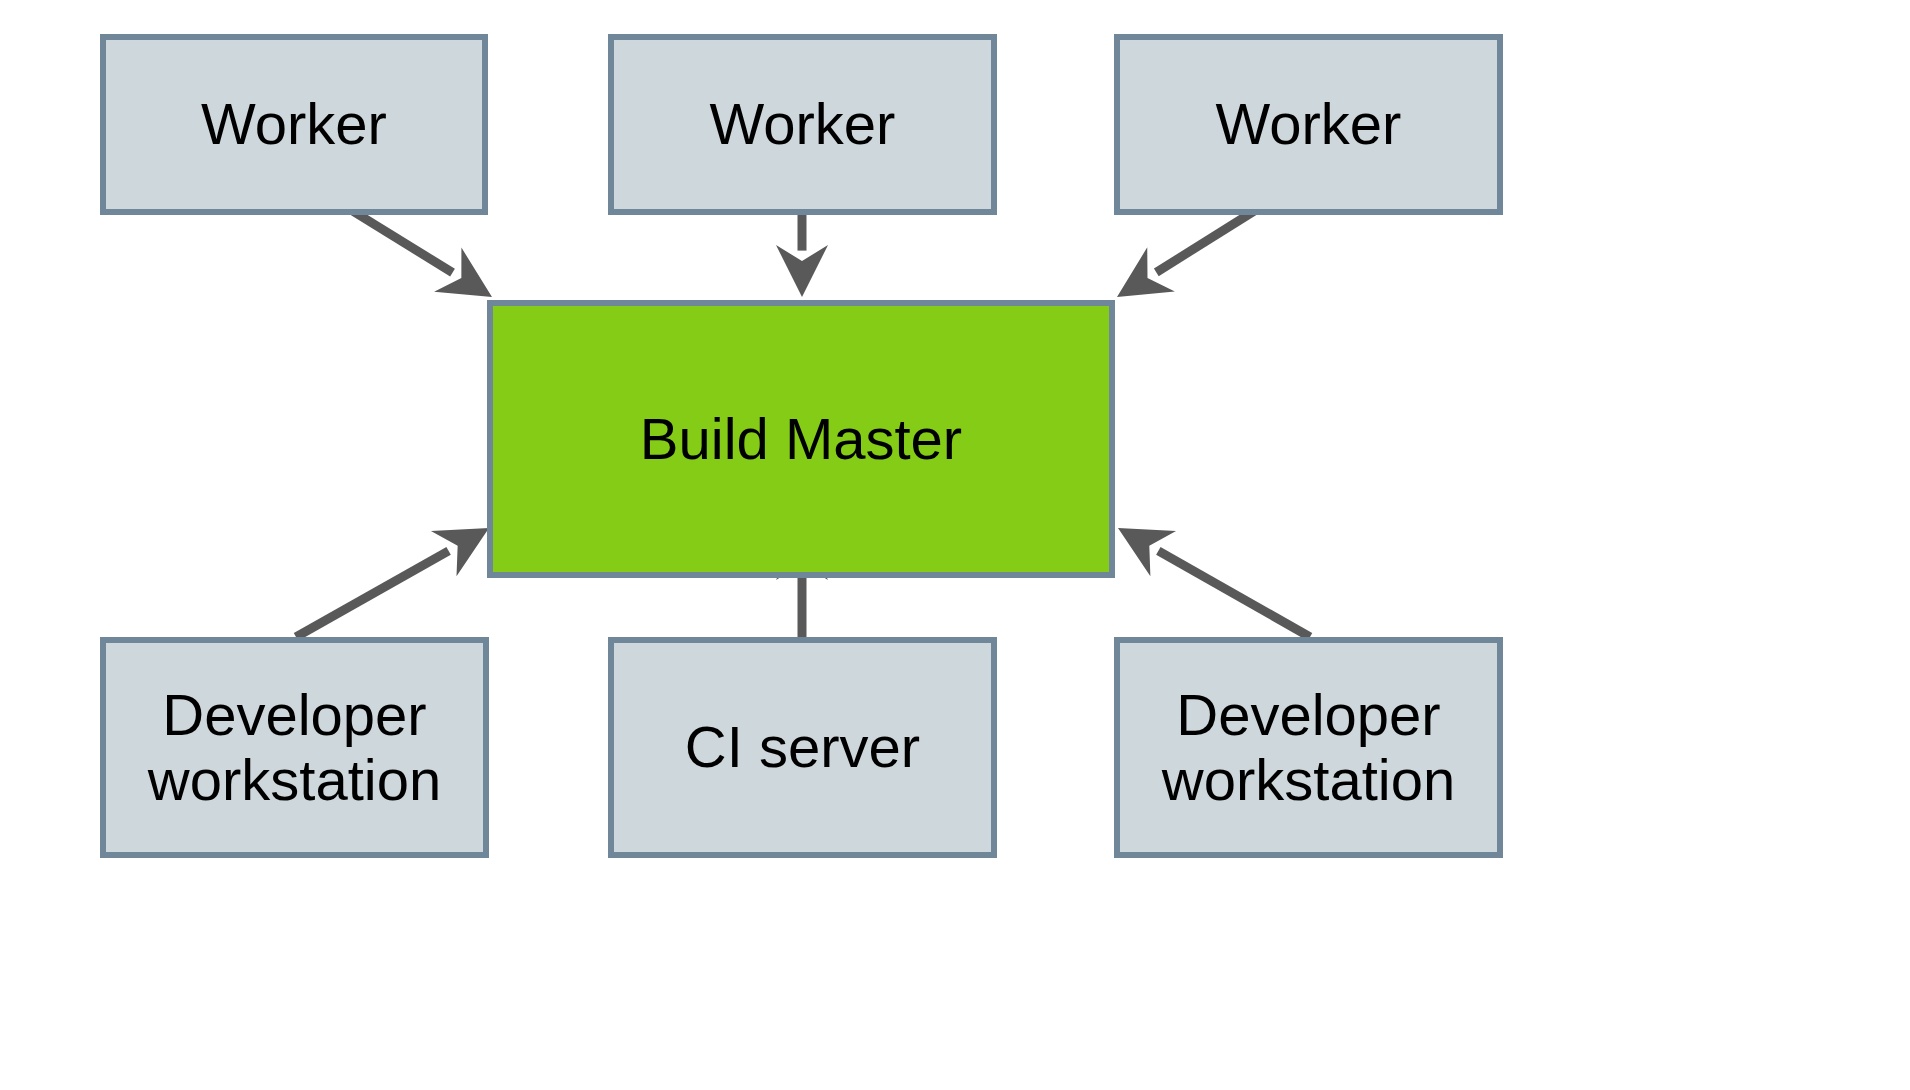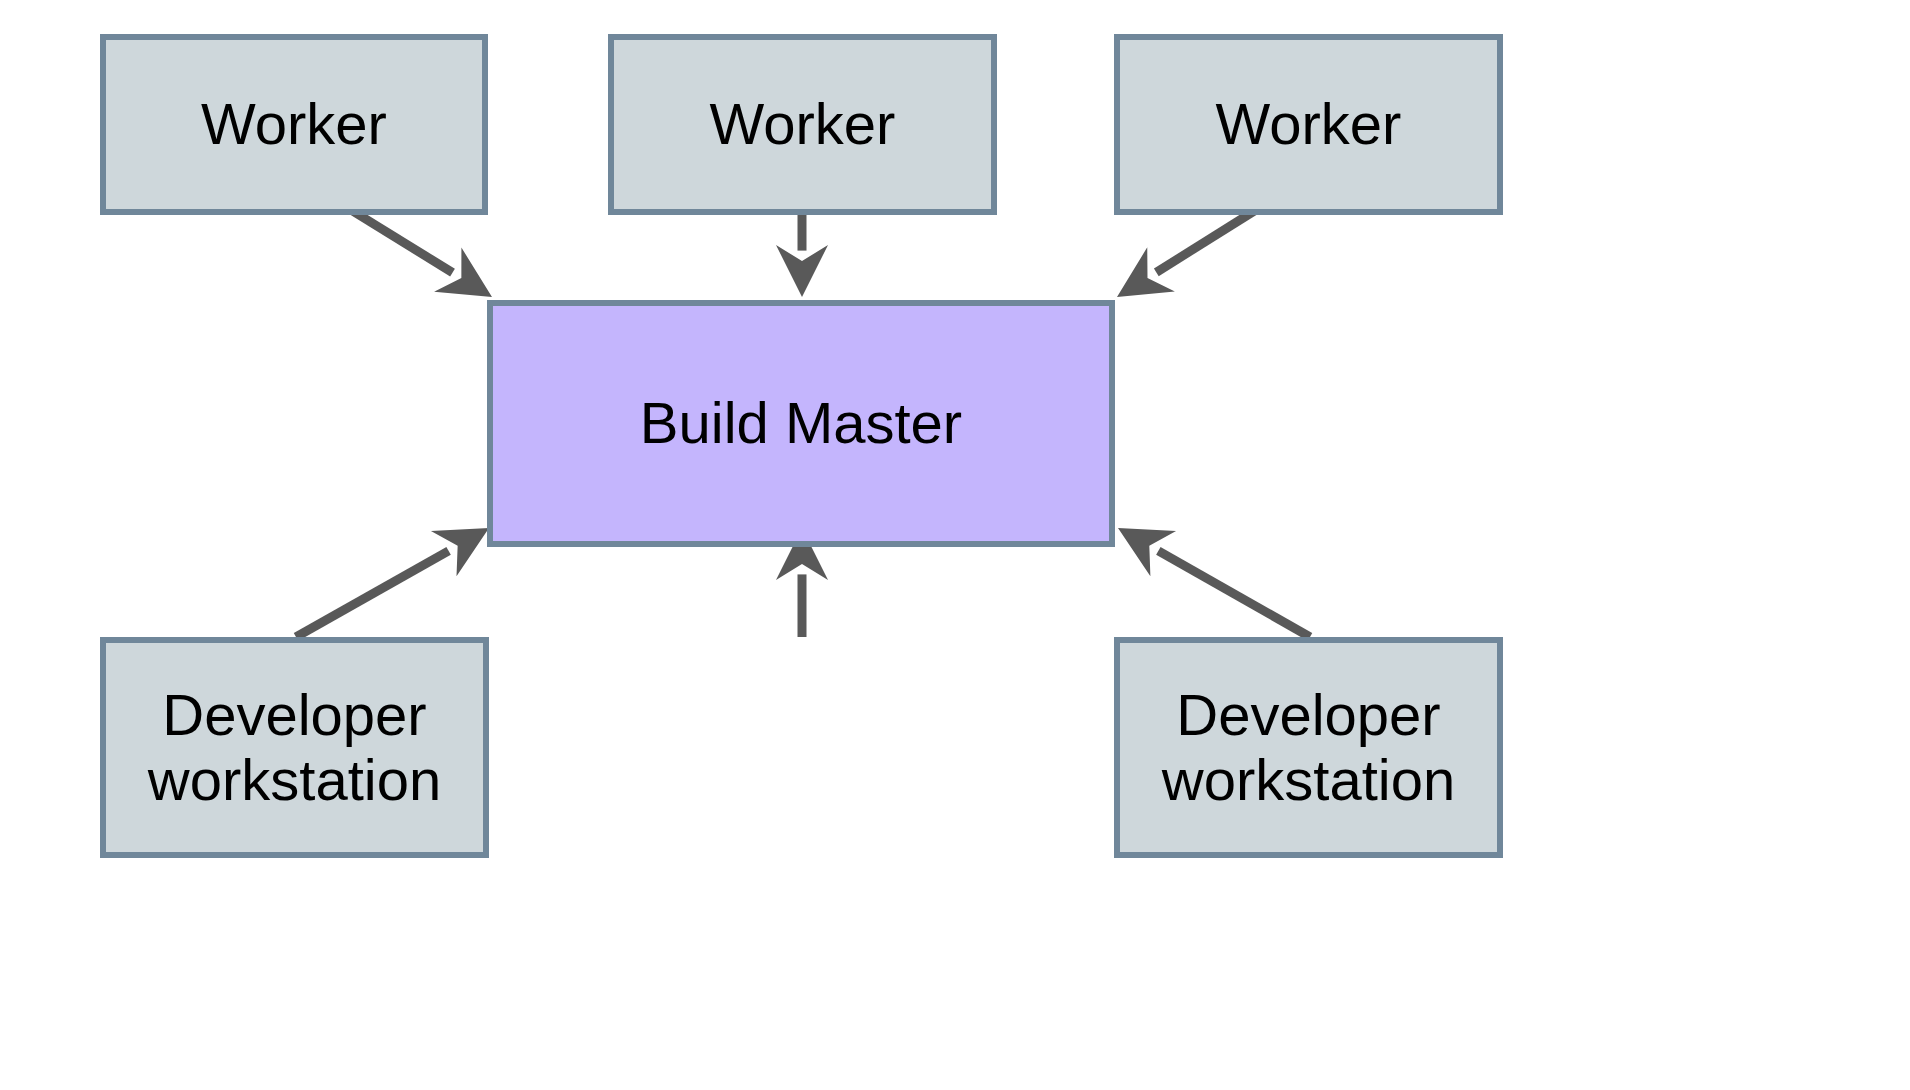--- a/index.html
+++ b/index.html
@@ -84,28 +84,31 @@
   </div>
 
   <div class="node" id="node-worker-center" style="left: 608px; top: 34px; width: 389px; height: 181px; font-size: 58px; background: rgb(206, 215, 219); border-color: rgb(112, 135, 154); color: rgb(0, 0, 0);">
     <span class="node-label">Worker</span>
   </div>
 
   <div class="node" id="node-worker-right" style="left: 1114px; top: 34px; width: 389px; height: 181px; font-size: 58px; background: rgb(206, 215, 219); border-color: rgb(112, 135, 154); color: rgb(0, 0, 0);">
     <span class="node-label">Worker</span>
   </div>
 
-  <div class="node" id="node-build-master" style="left: 487px; top: 300px; width: 628px; height: 247px; font-size: 58px; background: #c4b5fd; border-color: rgb(112, 135, 154); color: rgb(0, 0, 0);">
+  <div class="node" id="node-build-master" style="left: 487px; top: 300px; width: 628px; height: 278px; font-size: 58px; background: #84cc16; border-color: rgb(112, 135, 154); color: rgb(0, 0, 0);">
     <span class="node-label">Build Master</span>
   </div>
 
   <div class="node" id="node-developer-workstation-left" style="left: 100px; top: 637px; width: 389px; height: 221px; font-size: 58px; background: rgb(206, 215, 219); border-color: rgb(112, 135, 154); color: rgb(0, 0, 0);">
     <span class="node-label">Developer
 workstation</span>
   </div>
 
+  <div class="node" id="node-ci-server" style="left: 608px; top: 637px; width: 389px; height: 221px; font-size: 58px; background: rgb(206, 215, 219); border-color: rgb(112, 135, 154); color: rgb(0, 0, 0);">
+    <span class="node-label">CI server</span>
+  </div>
 
   <div class="node" id="node-developer-workstation-right" style="left: 1114px; top: 637px; width: 389px; height: 221px; font-size: 58px; background: rgb(206, 215, 219); border-color: rgb(112, 135, 154); color: rgb(0, 0, 0);">
     <span class="node-label">Developer
 workstation</span>
   </div>
 
 </div>
 
 </body></html>

